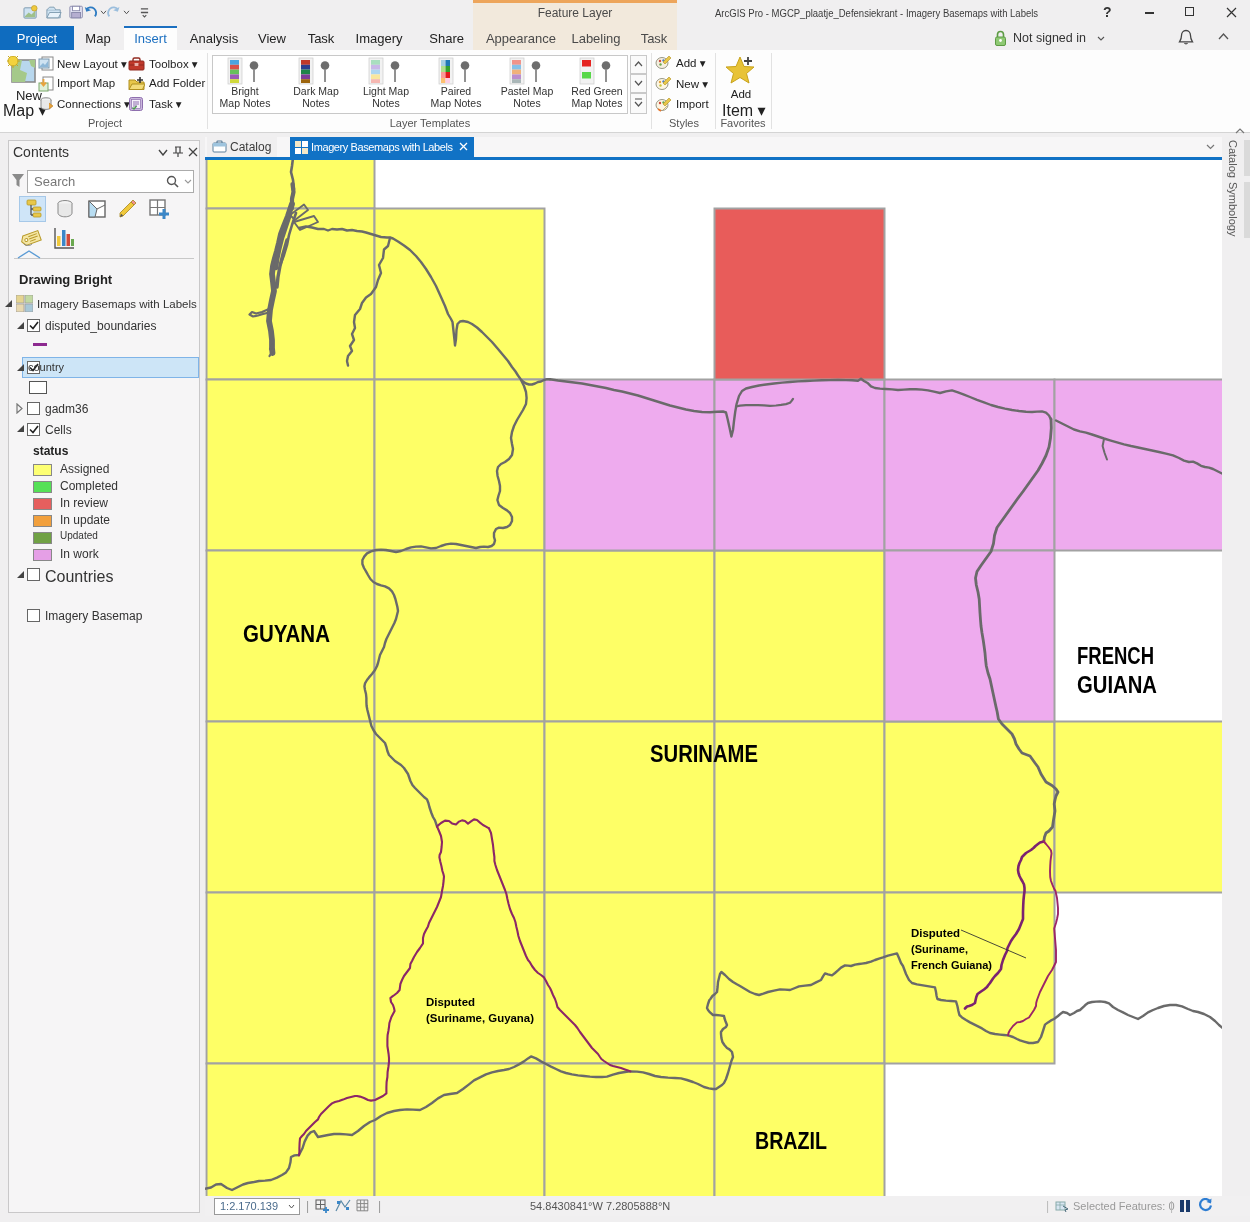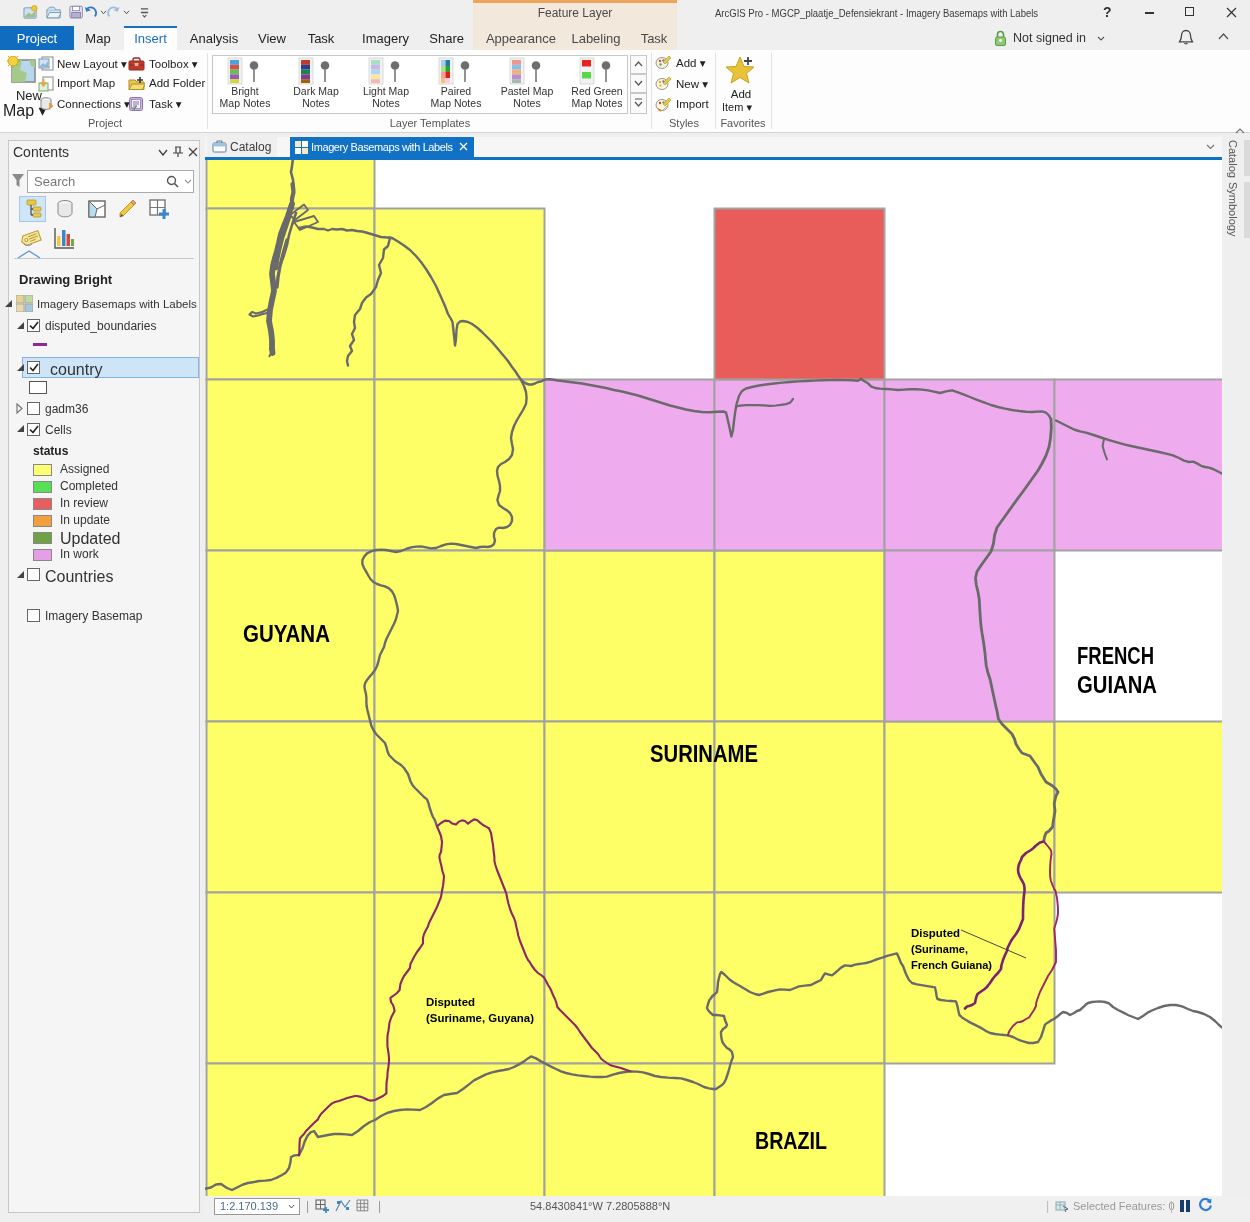--- a/index.html
+++ b/index.html
@@ -64,21 +64,21 @@
 <div class="abs" style="left:0;top:26px;width:1250px;height:24px;background:#f0eff0"></div>
 <div class="abs" style="left:473px;top:26px;width:204px;height:24px;background:#f2e9dc"></div>
 <div class="abs" style="left:0;top:26px;width:74px;height:24px;background:#0f6cbf"></div>
 <div class="txt" style="left:0;top:31px;width:74px;text-align:center;font-size:13px;color:#fff">Project</div>
 <div class="abs" style="left:124px;top:26px;width:53px;height:24px;background:#fdfdfd;border-top:2px solid #1b6fc0"></div>
 <div class="txt" style="left:75px;top:31px;width:46px;text-align:center;font-size:13px;color:#222">Map</div>
 <div class="txt" style="left:124px;top:31px;width:53px;text-align:center;font-size:13px;color:#1b6fc0">Insert</div>
 <div class="txt" style="left:184px;top:31px;width:60px;text-align:center;font-size:13px;color:#222">Analysis</div>
 <div class="txt" style="left:252px;top:31px;width:40px;text-align:center;font-size:13px;color:#222">View</div>
 <div class="txt" style="left:303px;top:31px;width:36px;text-align:center;font-size:13px;color:#222">Task</div>
-<div class="txt" style="left:349px;top:31px;width:60px;text-align:right;font-size:13px;color:#222">Imagery</div>
+<div class="txt" style="left:349px;top:31px;width:60px;text-align:center;font-size:13px;color:#222">Imagery</div>
 <div class="txt" style="left:418px;top:31px;width:46px;text-align:right;font-size:13px;color:#222">Share</div>
 <div class="txt" style="left:481px;top:31px;width:80px;text-align:center;font-size:13px;color:#4a4a4a">Appearance</div>
 <div class="txt" style="left:565px;top:31px;width:62px;text-align:center;font-size:13px;color:#4a4a4a">Labeling</div>
 <div class="txt" style="left:634px;top:31px;width:40px;text-align:center;font-size:13px;color:#4a4a4a">Task</div>
 
 <div id="signin">
   <svg class="abs" style="left:994px;top:30px" width="13" height="17" viewBox="0 0 13 17">
         <rect x="1.5" y="7" width="10" height="8.5" rx="1.5" fill="#8ec973" stroke="#5d9b44"></rect>
         <path d="M3.5,7 V4.5 A3,3 0 0,1 9.5,4.5 V7" fill="none" stroke="#5d9b44" stroke-width="1.6"></path>
         <circle cx="6.5" cy="10.5" r="1.4" fill="#fff"></circle>
@@ -275,21 +275,21 @@
         <path d="M3,12 L6,14" stroke="#e8762a" stroke-width="1.6"></path>
       </svg>
   <div class="txt" style="left:676px;top:98px;font-size:11.5px;color:#222">Import</div>
 </div>
 <div id="ribbon-fav">
   <svg class="abs" style="left:725px;top:55px" width="32" height="30" viewBox="0 0 32 30">
         <path d="M15,2 L19,11.5 29,12 21.5,18.5 24,28 15,22.5 6,28 8.5,18.5 1,12 11,11.5 Z" fill="#e8c337" stroke="#c8a31c" stroke-width="1"></path>
         <path d="M23,2 V10 M19,6 H27" stroke="#444" stroke-width="1.8"></path>
       </svg>
   <div class="txt" style="left:722px;top:88px;width:38px;text-align:center;font-size:11.5px;color:#222">Add</div>
-  <div class="txt" style="left:722px;top:101px;width:38px;text-align:left;font-size:11px;color:#222">Item ▾</div>
+  <div class="txt" style="left:722px;top:101px;width:38px;text-align:left;font-size:16px;color:#222">Item ▾</div>
 </div>
 <svg class="abs" style="left:1235px;top:127px" width="10" height="7" viewBox="0 0 10 7">
       <path d="M1,6 L5,2 9,6" fill="none" stroke="#777" stroke-width="1.2"></path>
     </svg>
 
 <div class="abs" style="left:205px;top:137px;width:1017px;height:20px;background:#f7f6f7"></div>
 <div class="abs" style="left:207px;top:137px;width:70px;height:20px;background:#f0eff0"></div>
 <div class="txt" style="left:230px;top:140px;font-size:12px;color:#3c3c3c">Catalog</div>
 <div class="abs" style="left:290px;top:137px;width:184px;height:20px;background:#1172c5"></div>
 <div class="txt" style="left:311px;top:141px;font-size:11px;color:#fff;letter-spacing:-0.4px">Imagery Basemaps with Labels</div>
@@ -412,21 +412,21 @@
   <div class="abs" style="left:33px;top:343px;width:14px;height:2.5px;background:#8d2990"></div>
 
   <div class="abs" style="left:22px;top:357px;width:177px;height:21px;background:#cde5f7;border:1px solid #7fb4e8"></div>
   <svg class="abs" style="left:16px;top:363px" width="9" height="9" viewBox="0 0 9 9">
         <polygon points="8,1 8,8 1,8" fill="#444"></polygon>
       </svg>
   <div class="abs" style="left:27px;top:361px;width:13px;height:13px;background:#fff;border:1.5px solid #666"></div>
   <svg class="abs" style="left:29px;top:363px" width="10" height="9" viewBox="0 0 10 9">
         <path d="M1,4.5 L4,7.5 9,1" fill="none" stroke="#222" stroke-width="1.6"></path>
       </svg>
-  <div class="txt" style="left:50px;top:361px;font-size:16px;color:#333">country</div>
+  <div class="txt" style="left:28px;top:361px;font-size:11px;color:#333">country</div>
   <div class="abs" style="left:29px;top:381px;width:18px;height:13px;background:#fff;border:1.5px solid #555"></div>
 
   <svg class="abs" style="left:16px;top:403px" width="7" height="11" viewBox="0 0 7 11">
         <polygon points="1,1 6,5.5 1,10" fill="none" stroke="#777" stroke-width="1.2"></polygon>
       </svg>
   <div class="abs" style="left:27px;top:402px;width:13px;height:13px;background:#fff;border:1.5px solid #666"></div>
   <div class="txt" style="left:45px;top:402px;font-size:12px;color:#333">gadm36</div>
 
   <svg class="abs" style="left:16px;top:424px" width="9" height="9" viewBox="0 0 9 9">
         <polygon points="8,1 8,8 1,8" fill="#444"></polygon>
@@ -440,21 +440,21 @@
 
   <div class="abs" style="left:33px;top:464px;width:19px;height:12px;background:#fdff73;border:1px solid #888"></div>
   <div class="txt" style="left:60px;top:462px;font-size:12px;color:#333">Assigned</div>
   <div class="abs" style="left:33px;top:481px;width:19px;height:12px;background:#55e056;border:1px solid #888"></div>
   <div class="txt" style="left:60px;top:479px;font-size:12px;color:#333">Completed</div>
   <div class="abs" style="left:33px;top:498px;width:19px;height:12px;background:#e65f5e;border:1px solid #888"></div>
   <div class="txt" style="left:60px;top:496px;font-size:12px;color:#333">In review</div>
   <div class="abs" style="left:33px;top:515px;width:19px;height:12px;background:#f2a03d;border:1px solid #888"></div>
   <div class="txt" style="left:60px;top:513px;font-size:12px;color:#333">In update</div>
   <div class="abs" style="left:33px;top:532px;width:19px;height:12px;background:#70a144;border:1px solid #888"></div>
-  <div class="txt" style="left:60px;top:530px;font-size:16px;color:#333">Updated</div>
+  <div class="txt" style="left:60px;top:530px;font-size:10px;color:#333">Updated</div>
   <div class="abs" style="left:33px;top:549px;width:19px;height:12px;background:#e59fe6;border:1px solid #888"></div>
   <div class="txt" style="left:60px;top:547px;font-size:12px;color:#333">In work</div>
 
   <svg class="abs" style="left:16px;top:570px" width="9" height="9" viewBox="0 0 9 9">
         <polygon points="8,1 8,8 1,8" fill="#444"></polygon>
       </svg>
   <div class="abs" style="left:27px;top:568px;width:13px;height:13px;background:#fff;border:1.5px solid #666"></div>
   <div class="txt" style="left:45px;top:568px;font-size:16px;color:#333">Countries</div>
 
   <div class="abs" style="left:27px;top:609px;width:13px;height:13px;background:#fff;border:1.5px solid #666"></div>

